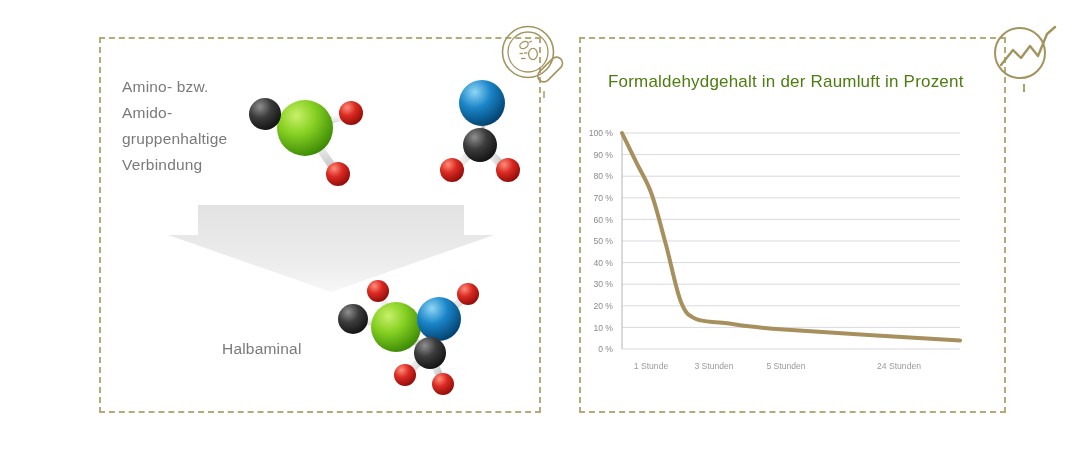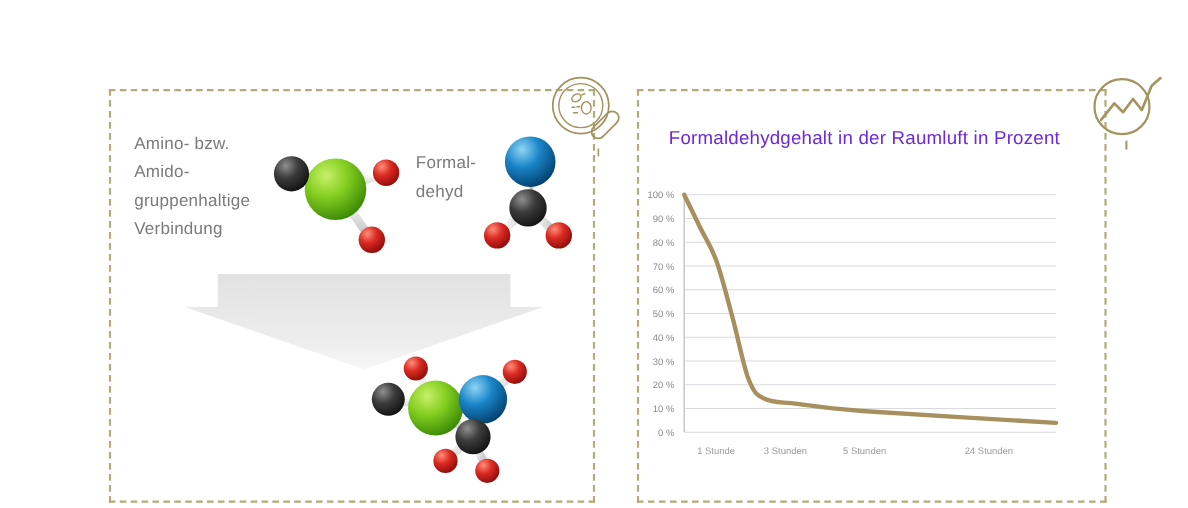--- a/index.html
+++ b/index.html
@@ -3,21 +3,21 @@
 <meta charset="utf-8">
 <style>
   html,body{margin:0;padding:0;}
   body{
     width:1080px;height:462px;
     background:#ffffff;
     font-family:"Liberation Sans", sans-serif;
     overflow:hidden;
     position:relative;
   }
-  .stage{position:absolute;inset:0;margin-top:44px;}
+  .stage{position:absolute;inset:0;}
 
   
   .panel{
     position:absolute;
     border:2px dashed #b3ab79;
     box-sizing:border-box;
     background:transparent;
   }
   #panel-left{left:99px;top:37px;width:442px;height:376px;}
   #panel-right{left:579px;top:37px;width:427px;height:376px;}
@@ -45,21 +45,21 @@
 
   
   .mol{position:absolute;}
   #mol-amino{left:243px;top:82px;width:130px;height:112px;}
   #mol-formaldehyd{left:434px;top:72px;width:96px;height:116px;}
   #mol-halbaminal{left:326px;top:274px;width:176px;height:126px;}
 
   
   #chart-title{
     position:absolute;left:608px;top:72px;
-    color:#6d28d9;font-size:17px;letter-spacing:.2px;white-space:nowrap;
+    color:#4d7c0f;font-size:17px;letter-spacing:.2px;white-space:nowrap;
   }
   #chart-area{position:absolute;left:564px;top:125px;width:400px;height:250px;}
   #chart-svg{display:block;}
 
   .ylab{fill:#8a8a8a;font-size:8.6px;font-family:"Liberation Sans",sans-serif;text-anchor:end;}
   .xlab{fill:#9a9a9a;font-size:8.6px;font-family:"Liberation Sans",sans-serif;text-anchor:middle;}
 </style>
 </head>
 <body>
 
@@ -120,22 +120,20 @@
         <line x1="62" y1="45" x2="108" y2="32"></line>
         <line x1="62" y1="45" x2="94" y2="91"></line>
       </g>
       <circle cx="62" cy="46" r="28" fill="url(#gGreen)"></circle>
       <circle cx="22" cy="32" r="16" fill="url(#gBlack)"></circle>
       <circle cx="108" cy="31" r="12" fill="url(#gRed)"></circle>
       <circle cx="95" cy="92" r="12" fill="url(#gRed)"></circle>
     </svg>
   </div>
 
-  <div class="para" id="txt-formaldehyd">Formal-
-dehyd</div>
 
   <div class="mol" id="mol-formaldehyd">
     <svg viewBox="0 0 96 116" width="96" height="116">
       <defs>
         <radialGradient id="gBlue" cx="34%" cy="26%" r="78%">
           <stop offset="0%" stop-color="#8fd6f5"></stop>
           <stop offset="45%" stop-color="#1a85c8"></stop>
           <stop offset="100%" stop-color="#02406e"></stop>
         </radialGradient>
         <radialGradient id="gBlack2" cx="34%" cy="27%" r="78%">
@@ -172,20 +170,21 @@
         <linearGradient id="gArrow" x1="0" y1="0" x2="0" y2="1">
           <stop offset="0%" stop-color="#e2e2e2"></stop>
           <stop offset="70%" stop-color="#ededed"></stop>
           <stop offset="100%" stop-color="#f7f7f7"></stop>
         </linearGradient>
       </defs>
       <polygon points="30,2 296,2 296,32 326,32 163,89 0,32 30,32" fill="url(#gArrow)"></polygon>
     </svg>
   </div>
 
+  <div class="para" id="txt-halbaminal">Halbaminal</div>
 
   <div class="mol" id="mol-halbaminal">
     <svg viewBox="0 0 176 126" width="176" height="126">
       <defs>
         <radialGradient id="gGreen3" cx="35%" cy="28%" r="75%">
           <stop offset="0%" stop-color="#c8f06a"></stop>
           <stop offset="45%" stop-color="#86d022"></stop>
           <stop offset="100%" stop-color="#3c8a06"></stop>
         </radialGradient>
         <radialGradient id="gBlue3" cx="34%" cy="26%" r="78%">

